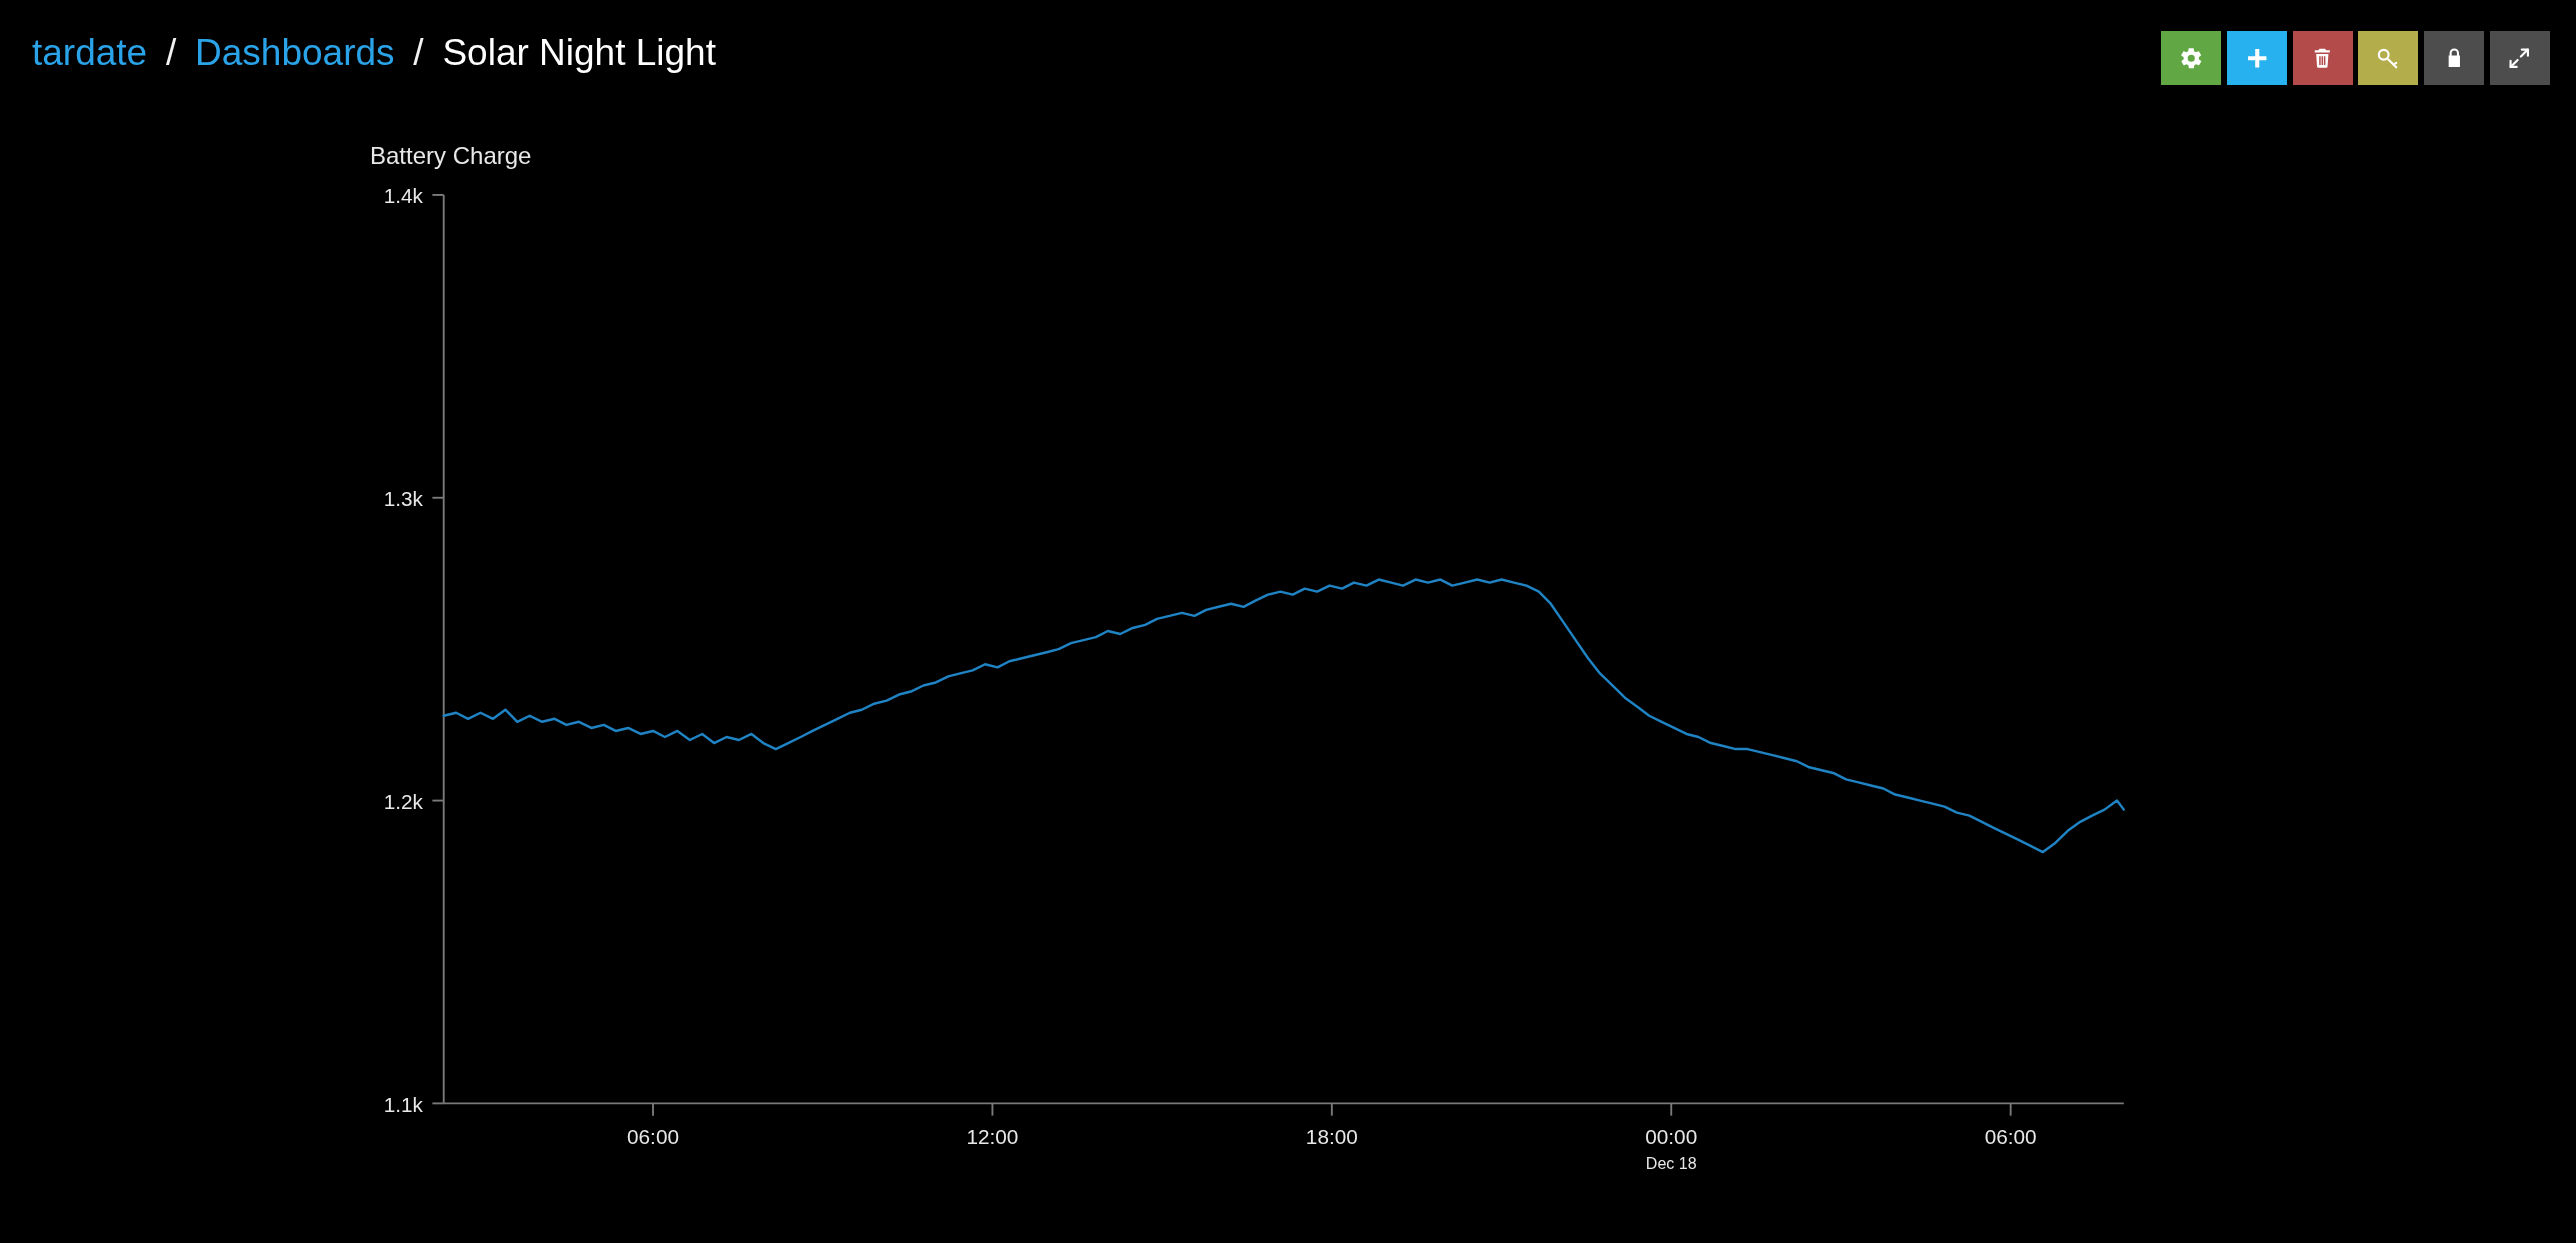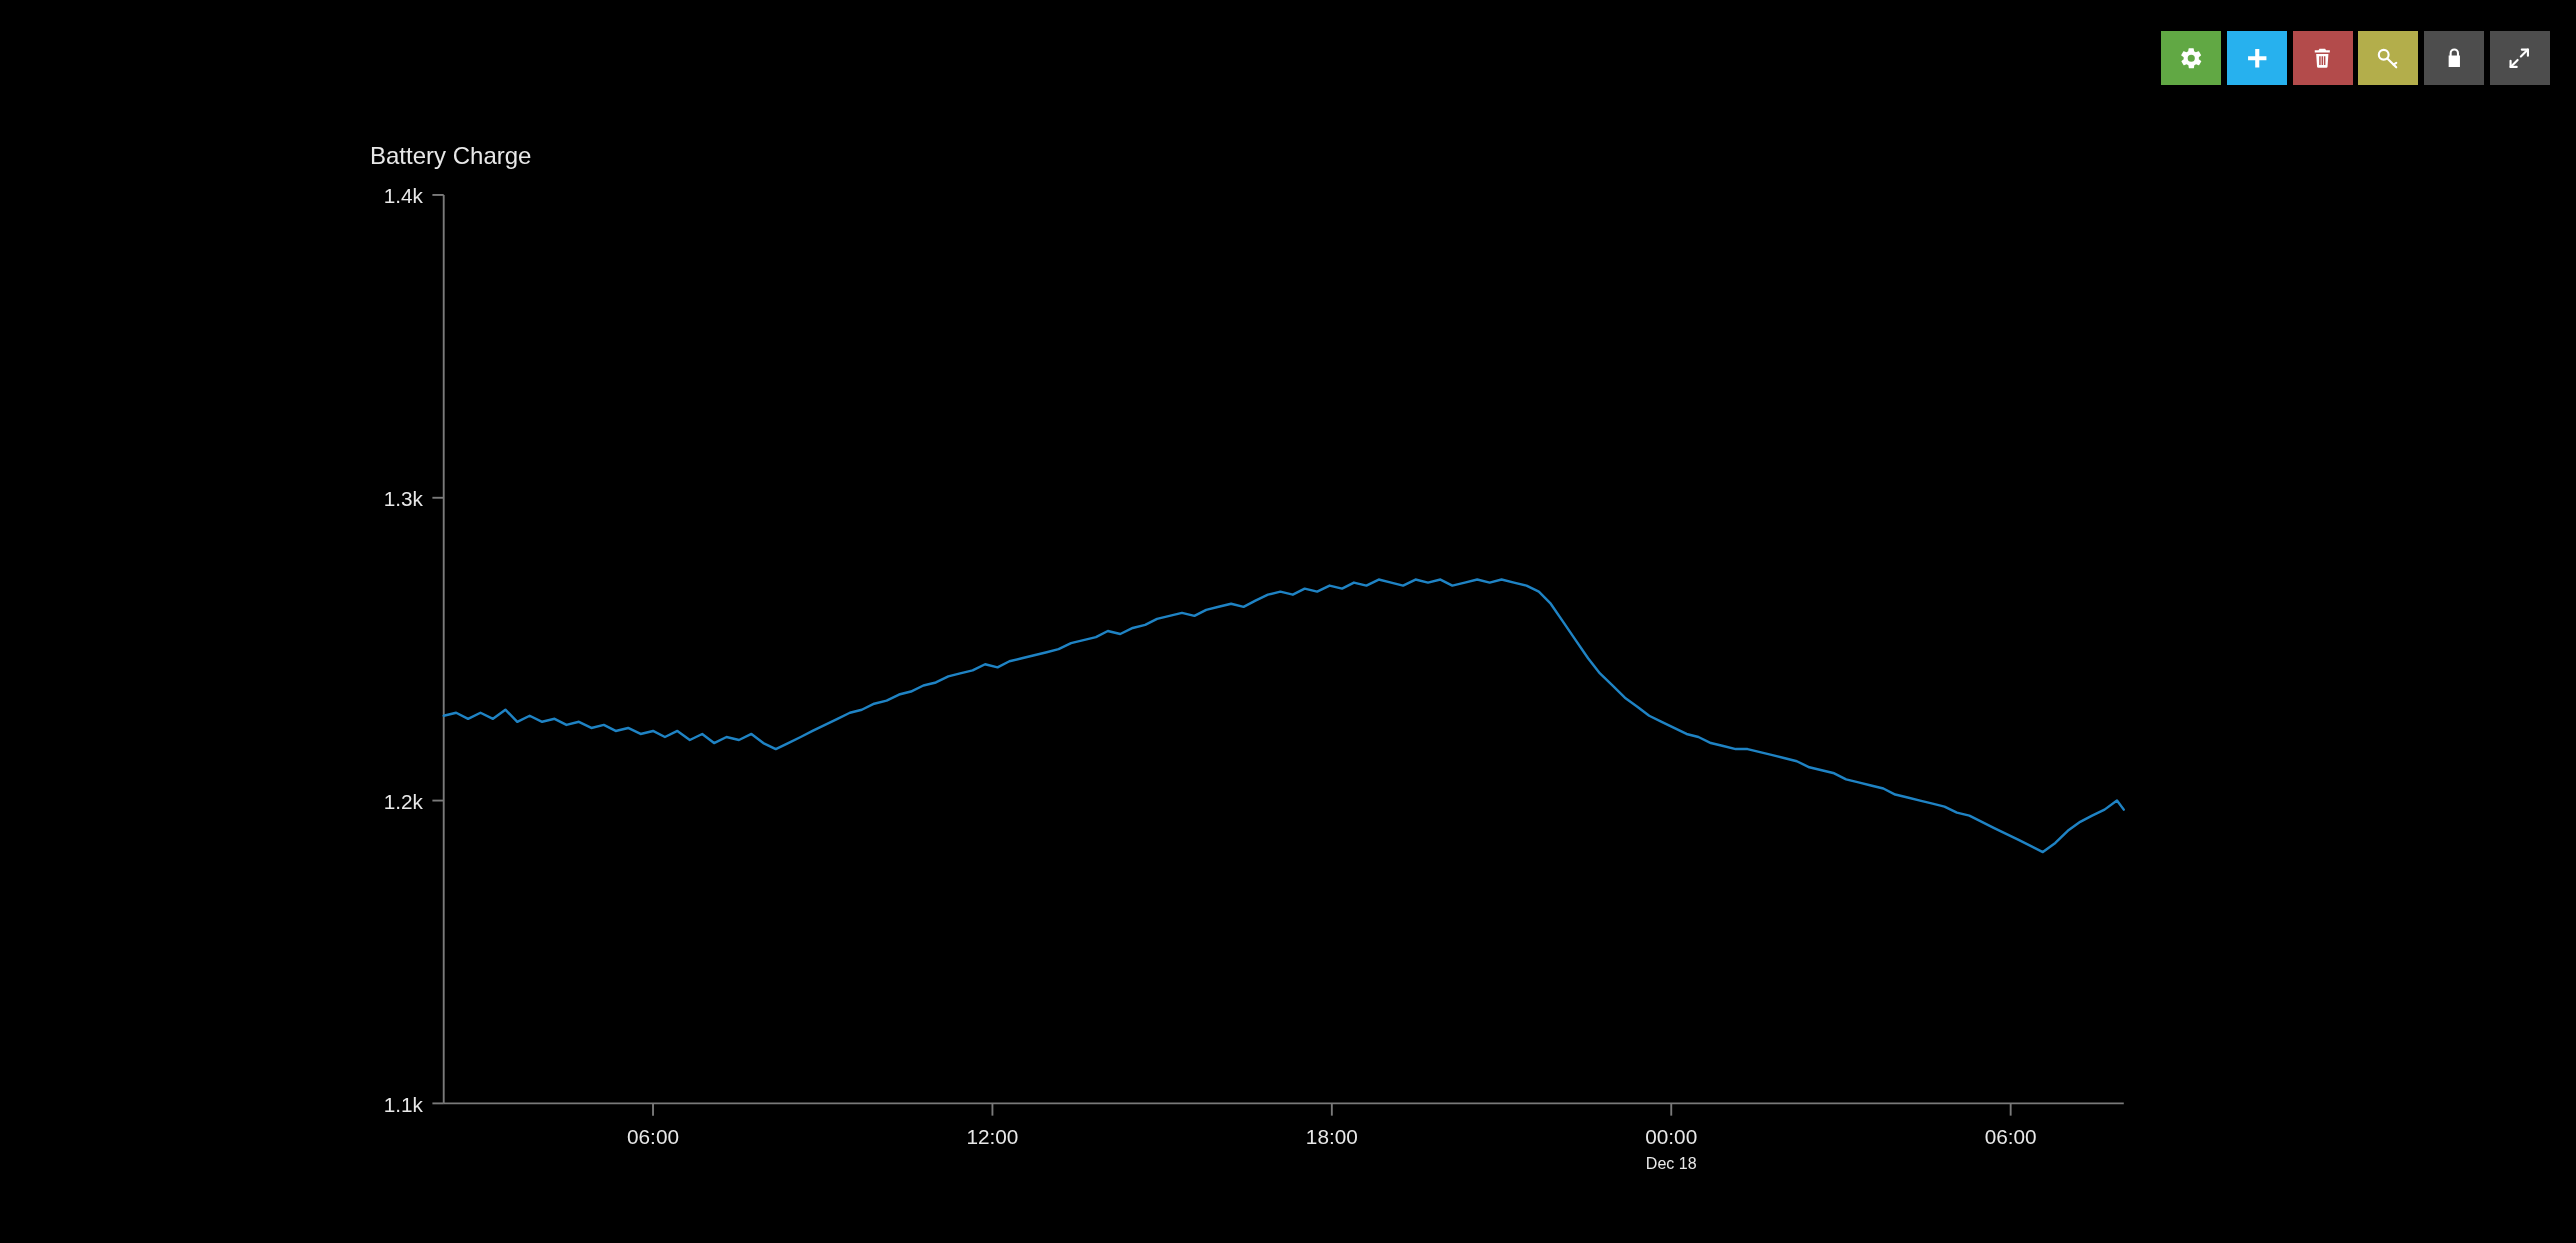--- a/index.html
+++ b/index.html
@@ -76,20 +76,27 @@
   #plot-svg {
     position: absolute;
     left: 0; top: 0;
   }
 </style>
 </head>
 <body>
 
 <div id="header">
 
+  <div id="breadcrumb">
+    <span class="crumb-link">tardate</span>
+    <span class="crumb-sep">/</span>
+    <span class="crumb-link">Dashboards</span>
+    <span class="crumb-sep">/</span>
+    <span class="crumb-current">Solar Night Light</span>
+  </div>
 
   <div id="toolbar">
 
     <button class="tool-btn" style="background:#61a844" title="Settings">
       <span>
         <svg width="24.5" height="24.5" viewBox="0 0 24 24" fill="#ffffff">
           <path d="M19.4 13a7.7 7.7 0 0 0 0-2l2.1-1.6a.5.5 0 0 0 .1-.6l-2-3.5a.5.5 0 0 0-.6-.2l-2.5 1a7.4 7.4 0 0 0-1.7-1l-.4-2.6a.5.5 0 0 0-.5-.4h-4a.5.5 0 0 0-.5.4l-.4 2.6a7.4 7.4 0 0 0-1.7 1l-2.5-1a.5.5 0 0 0-.6.2l-2 3.5a.5.5 0 0 0 .1.6L4.6 11a7.7 7.7 0 0 0 0 2l-2.1 1.6a.5.5 0 0 0-.1.6l2 3.5a.5.5 0 0 0 .6.2l2.5-1a7.4 7.4 0 0 0 1.7 1l.4 2.6a.5.5 0 0 0 .5.4h4a.5.5 0 0 0 .5-.4l.4-2.6a7.4 7.4 0 0 0 1.7-1l2.5 1a.5.5 0 0 0 .6-.2l2-3.5a.5.5 0 0 0-.1-.6zM12 15.5A3.5 3.5 0 1 1 15.5 12 3.5 3.5 0 0 1 12 15.5z"></path>
         </svg>
       </span>
     </button>

